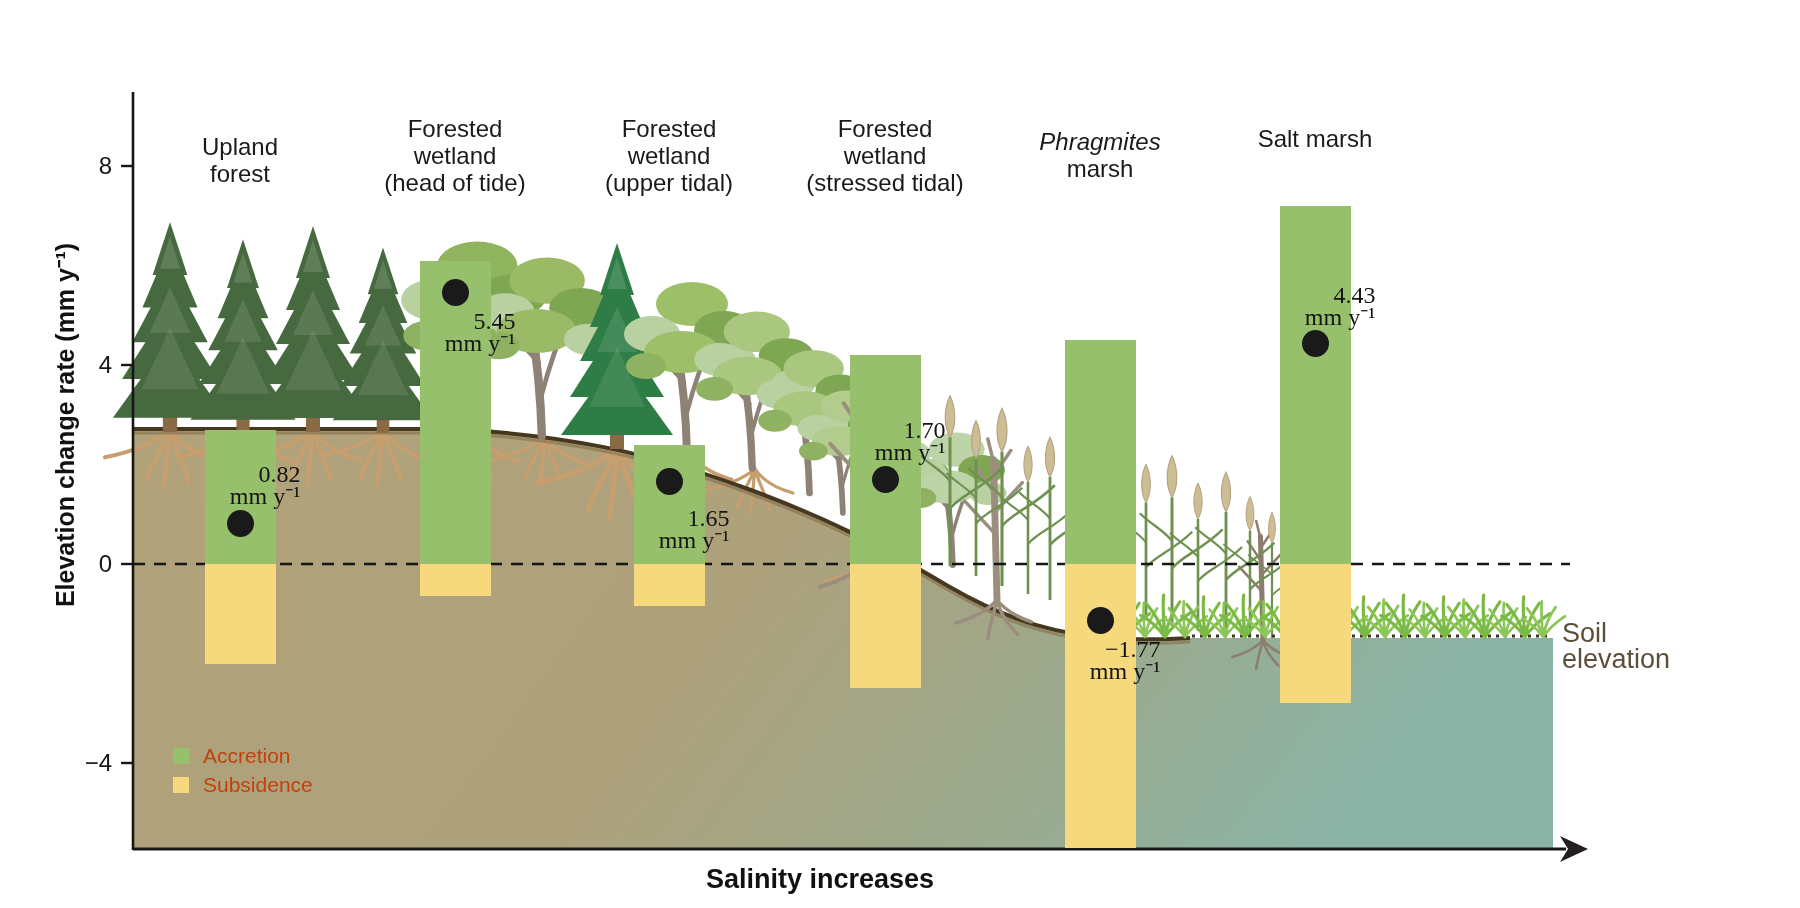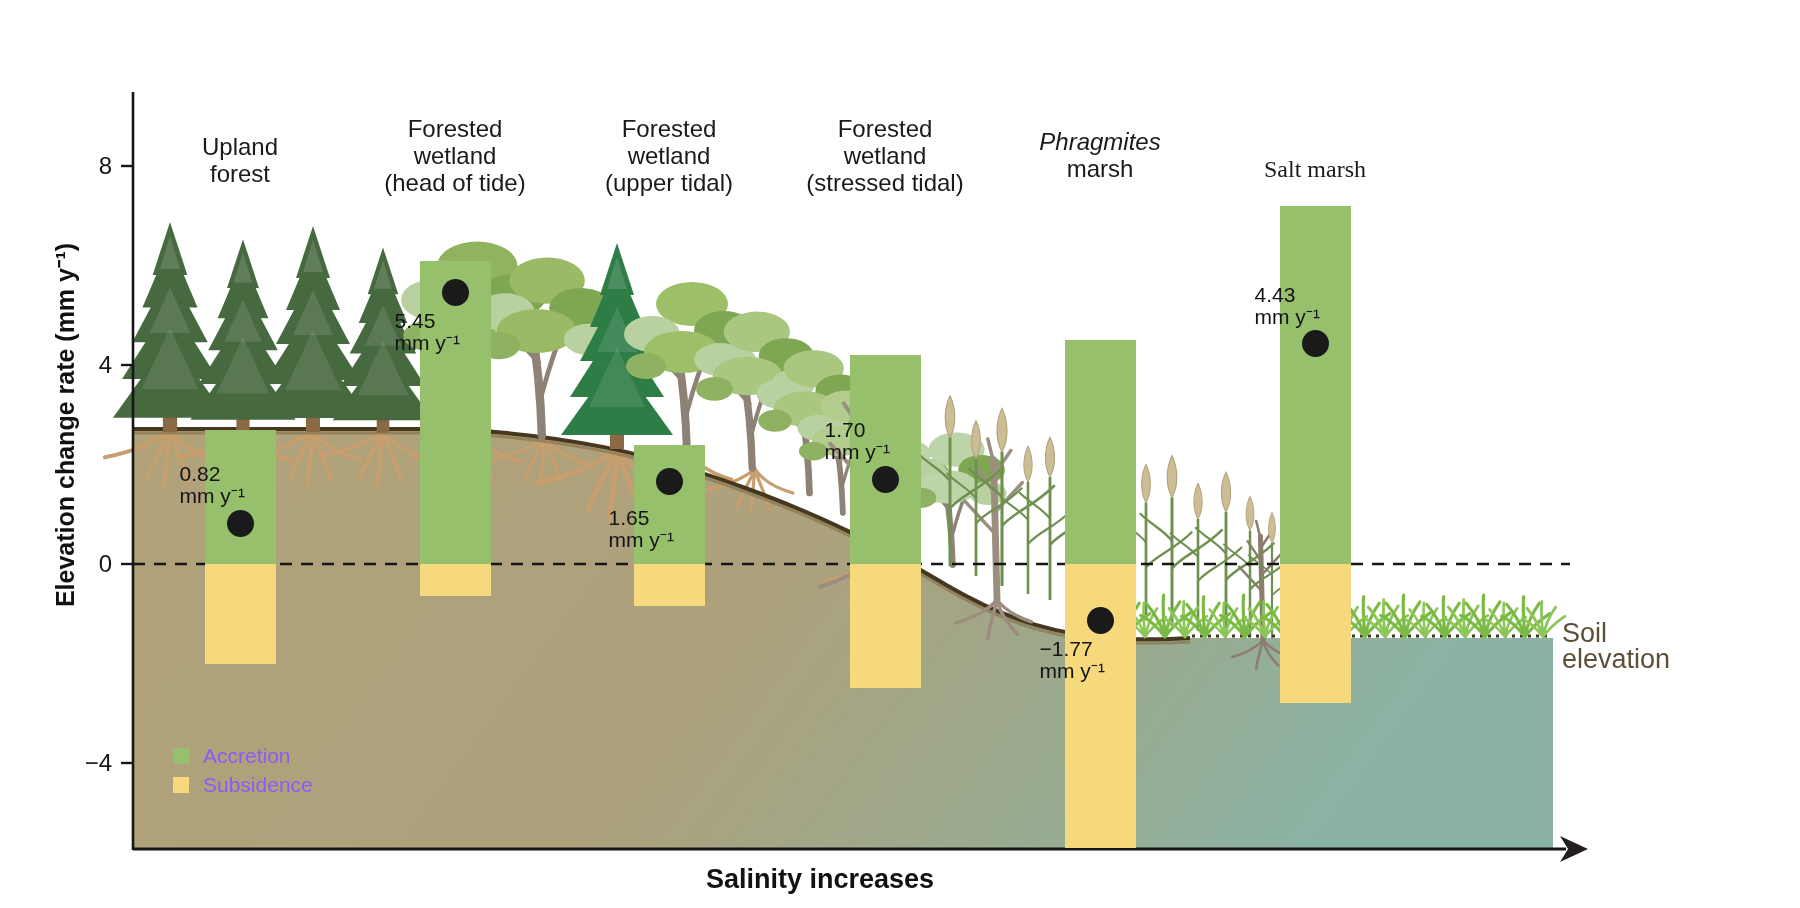--- a/index.html
+++ b/index.html
@@ -5,33 +5,33 @@
   html,body{margin:0;padding:0;background:#ffffff;}
   #stage{position:relative;width:1800px;height:908px;background:#ffffff;overflow:hidden;
          font-family:"Liberation Sans",sans-serif;color:#1a1a1a;}
   #art{position:absolute;left:0;top:0;}
   
   .site-col{position:absolute;top:0;height:100%;width:71px;}
   .bar{position:absolute;left:0;width:71px;}
   .bar-accretion{background:#97c06c;}
   .bar-subsidence{background:#f6d97d;}
   .net-dot{position:absolute;left:22px;width:27px;height:27px;border-radius:50%;background:#1a1a1a;}
-  .net-label{position:absolute;left:-25px;width:121px;text-align:left;
-             font-size:21px;line-height:22px;color:#141414;}
+  .net-label{position:absolute;left:-25px;width:121px;text-align:right;
+             font-size:24px;line-height:22px;color:#141414;font-family:Liberation Serif, serif;}
   
   .cat-label{position:absolute;width:280px;text-align:center;font-size:24px;line-height:27px;color:#1a1a1a;}
   .cat-line{white-space:nowrap;}
   .italic{font-style:italic;}
   .y-tick{position:absolute;left:40px;width:72px;text-align:right;font-size:24px;color:#161616;}
   .y-title{position:absolute;left:-146px;top:408px;width:420px;text-align:center;
            transform:rotate(-90deg);transform-origin:center;font-size:25px;font-weight:bold;color:#111;}
   .x-title{position:absolute;left:620px;top:864px;width:400px;text-align:center;
            font-size:27px;font-weight:bold;color:#111;}
   .legend{position:absolute;left:173px;top:741px;}
-  .legend-row{display:flex;align-items:center;gap:14px;height:29px;font-size:21px;color:#8b5cf6;}
+  .legend-row{display:flex;align-items:center;gap:14px;height:29px;font-size:21px;color:#c2410c;}
   .sw{width:16px;height:16px;flex:0 0 auto;}
   .sw-accretion{background:#97c06c;}
   .sw-subsidence{background:#f6d97d;}
   .sw-dot{width:15px;height:15px;border-radius:50%;background:#1a1a1a;}
   .soil-label{position:absolute;left:1562px;top:620px;font-size:27px;line-height:26px;color:#5c4f38;}
 </style>
 </head>
 <body>
 
 <div id="stage">
@@ -260,21 +260,21 @@
   </div>
   <div class="cat-label" style="left: 745px; top: 114.5px;">
     <div class="cat-line">Forested</div>
     <div class="cat-line">wetland</div>
     <div class="cat-line">(stressed tidal)</div>
   </div>
   <div class="cat-label" style="left: 960px; top: 128px;">
     <div class="cat-line italic">Phragmites</div>
     <div class="cat-line">marsh</div>
   </div>
-  <div class="cat-label" style="left: 1175px; top: 156px; font-family: Liberation Serif, serif;">
+  <div class="cat-label" style="left: 1175px; top: 125px;">
     <div class="cat-line">Salt marsh</div>
   </div>
 
   <div class="y-tick" style="top: 152px;">8</div>
   <div class="y-tick" style="top: 351px;">4</div>
   <div class="y-tick" style="top: 550px;">0</div>
   <div class="y-tick" style="top: 749px;">−4</div>
 
   <div class="y-title">Elevation change rate (mm y⁻¹)</div>
   <div class="x-title">Salinity increases</div>

